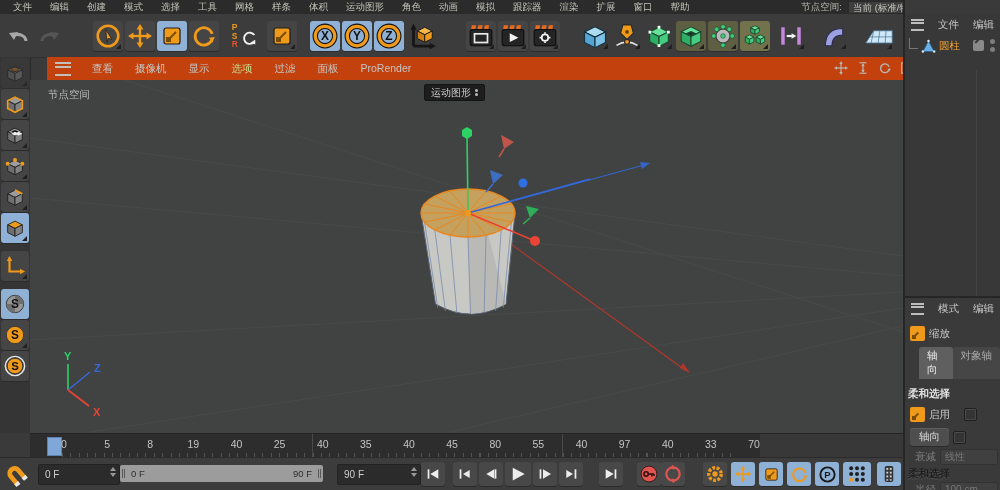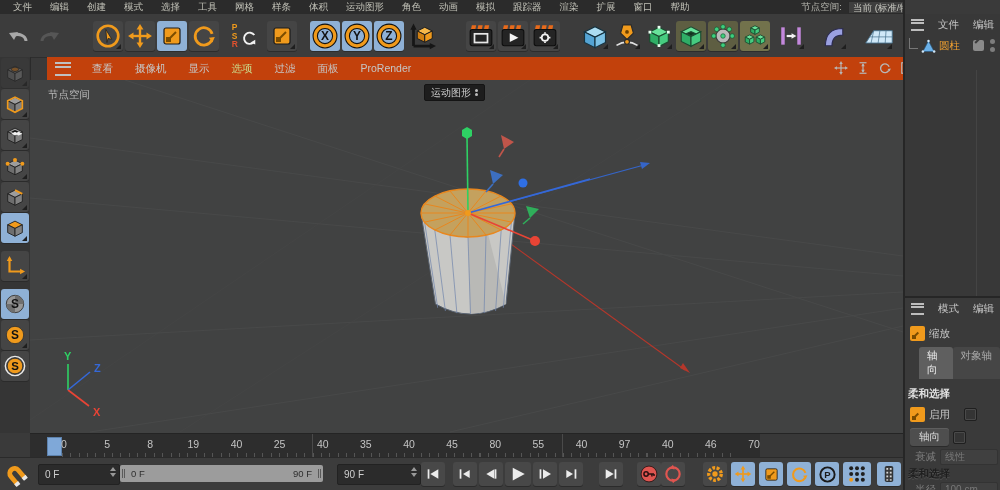--- a/index.html
+++ b/index.html
@@ -609,21 +609,21 @@
         <span>25</span>
         <span>40</span>
         <span>35</span>
         <span>40</span>
         <span>45</span>
         <span>80</span>
         <span>55</span>
         <span>40</span>
         <span>97</span>
         <span>40</span>
-        <span>46</span>
+        <span>33</span>
         <span>70</span>
       </div>
     <div id="tickmarks"></div>
   </div>
   <div id="rulerpad"></div>
 
   <div id="bottombar">
     <div style="position:absolute;left:1px;top:2px;width:30px;height:30px;display:flex;align-items:center;justify-content:center;">
       <svg width="26" height="26" viewBox="0 0 24 24">
           <g transform="rotate(-40 12 12)">

